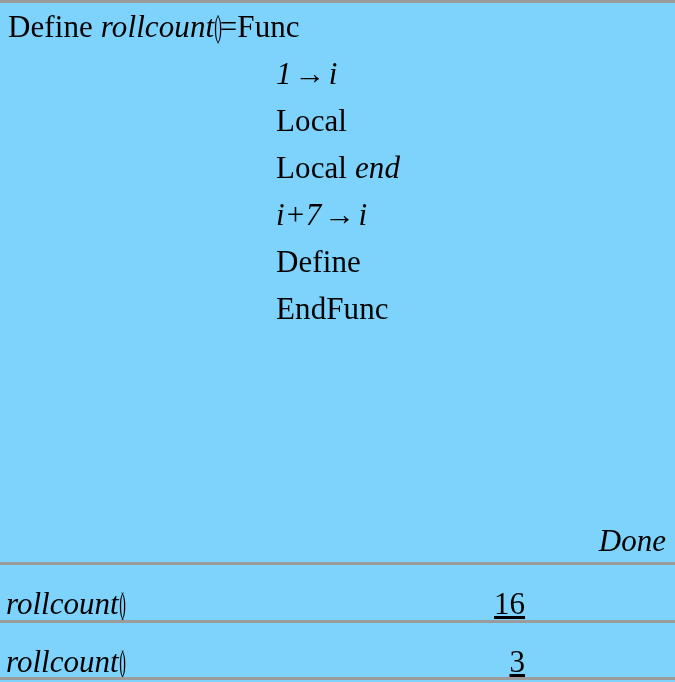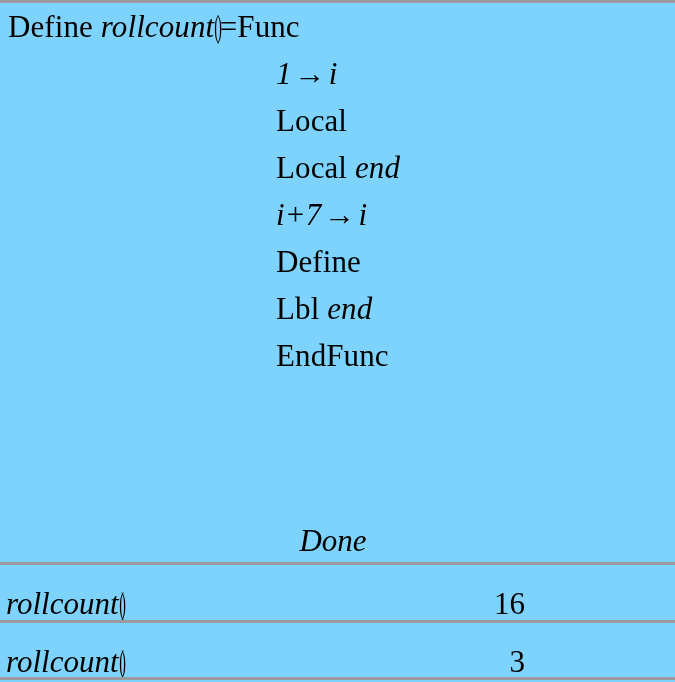--- a/index.html
+++ b/index.html
@@ -83,21 +83,21 @@
   .eq {
     font-style: normal;
   }
 
   
   .result-done {
     position: absolute;
     left: 0;
     top: 520px;
     width: 675px;
-    text-align: center;
+    text-align: right;
     font-size: 31px;
     font-style: italic;
     line-height: 42px;
     padding-right: 9px;
     box-sizing: border-box;
   }
 
   
   .entry-rule {
     position: absolute;
@@ -126,20 +126,21 @@
   .history-row.row2 { top: 623px; }
 
   .history-input {
     font-style: italic;
     white-space: nowrap;
   }
 
   .history-output {
     font-style: normal;
     white-space: nowrap;
+    text-decoration: underline;
   }
 </style>
 </head>
 <body>
 
 <div id="calc-page">
 
   <div class="top-rule"></div>
 
   <div class="program-block">
@@ -163,23 +164,20 @@
     </div>
 
     <div class="code-line indented">
       <span class="ital">i+7</span><span class="arrow">→</span><span class="ital">i</span>
     </div>
 
     <div class="code-line indented">
       <span class="kw">Define</span>
     </div>
 
-    <div class="code-line indented">
-      <span class="kw">Lbl</span><span>&nbsp;</span><span class="ital">end</span>
-    </div>
 
 
     <div class="code-line indented">
       <span class="kw">EndFunc</span>
     </div>
 
   </div>
 
   <div class="result-done">Done</div>
 

